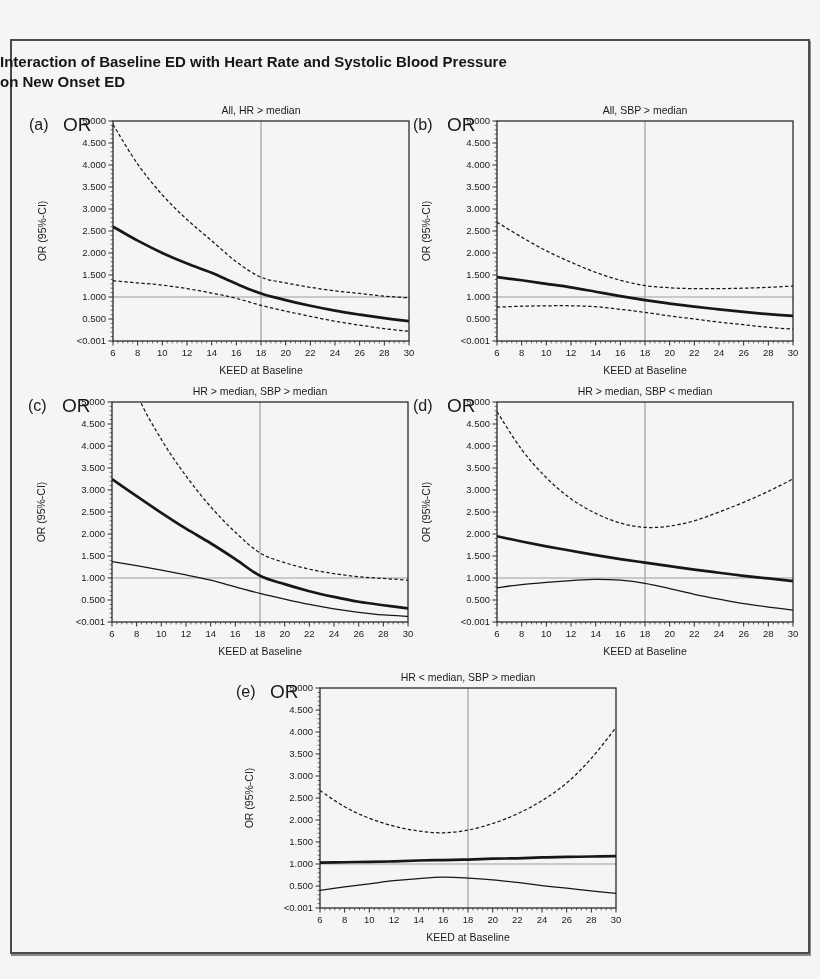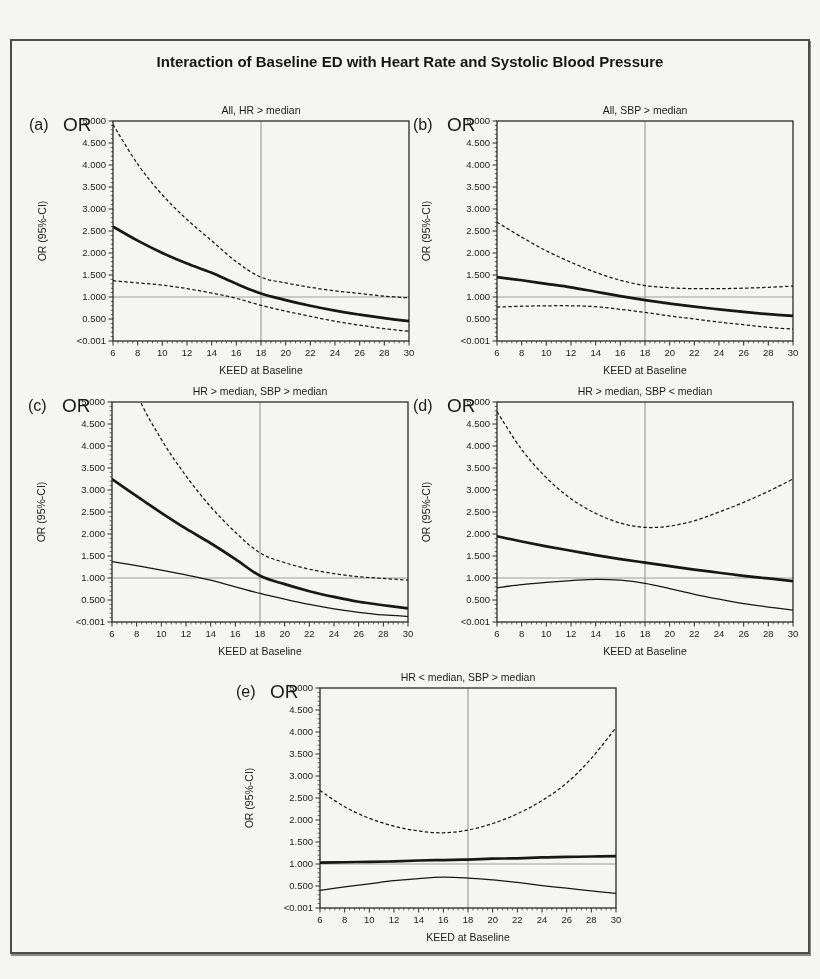--- a/index.html
+++ b/index.html
@@ -9,38 +9,39 @@
     font-family:"Liberation Sans", sans-serif;
     color:#1a1a1a;
     overflow:hidden;
   }
   .frame{
     position:absolute;left:10px;top:39px;width:796px;height:911px;
     border:2px solid #4b4b4b;background:#f5f5f3;
     box-shadow:1px 2px 0 #8a8a8a;
   }
   .fig-title{
-    position:absolute;left:0;top:52px;width:820px;text-align:center;
+    position:absolute;left:0;top:52px;width:820px;text-align:left;
     font-weight:bold;font-size:15px;line-height:20px;color:#161616;
   }
   .panel{position:absolute;width:400px;height:278px;}
   #panel-a{left:15px;top:100px;}
   #panel-b{left:399px;top:100px;}
   #panel-c{left:14px;top:381px;}
   #panel-d{left:399px;top:381px;}
   #panel-e{left:222px;top:667px;}
   svg text{font-family:"Liberation Sans", sans-serif;fill:#1a1a1a;}
 </style>
 </head>
 <body>
 
 <div class="frame"></div>
 
 <div class="fig-title">
   <div>Interaction of Baseline ED with Heart Rate and Systolic Blood Pressure</div>
+  <div>on New Onset ED</div>
 </div>
 
 <div class="panel" id="panel-a"><svg width="400" height="278" viewBox="0 0 400 278">
       <defs>
         <clipPath id="clip-a">
           <rect x="98" y="21" width="296" height="220"></rect>
         </clipPath>
       </defs>
       <text x="14" y="30" font-size="16">(a)</text>
       <text x="48" y="31" font-size="19">OR</text>

